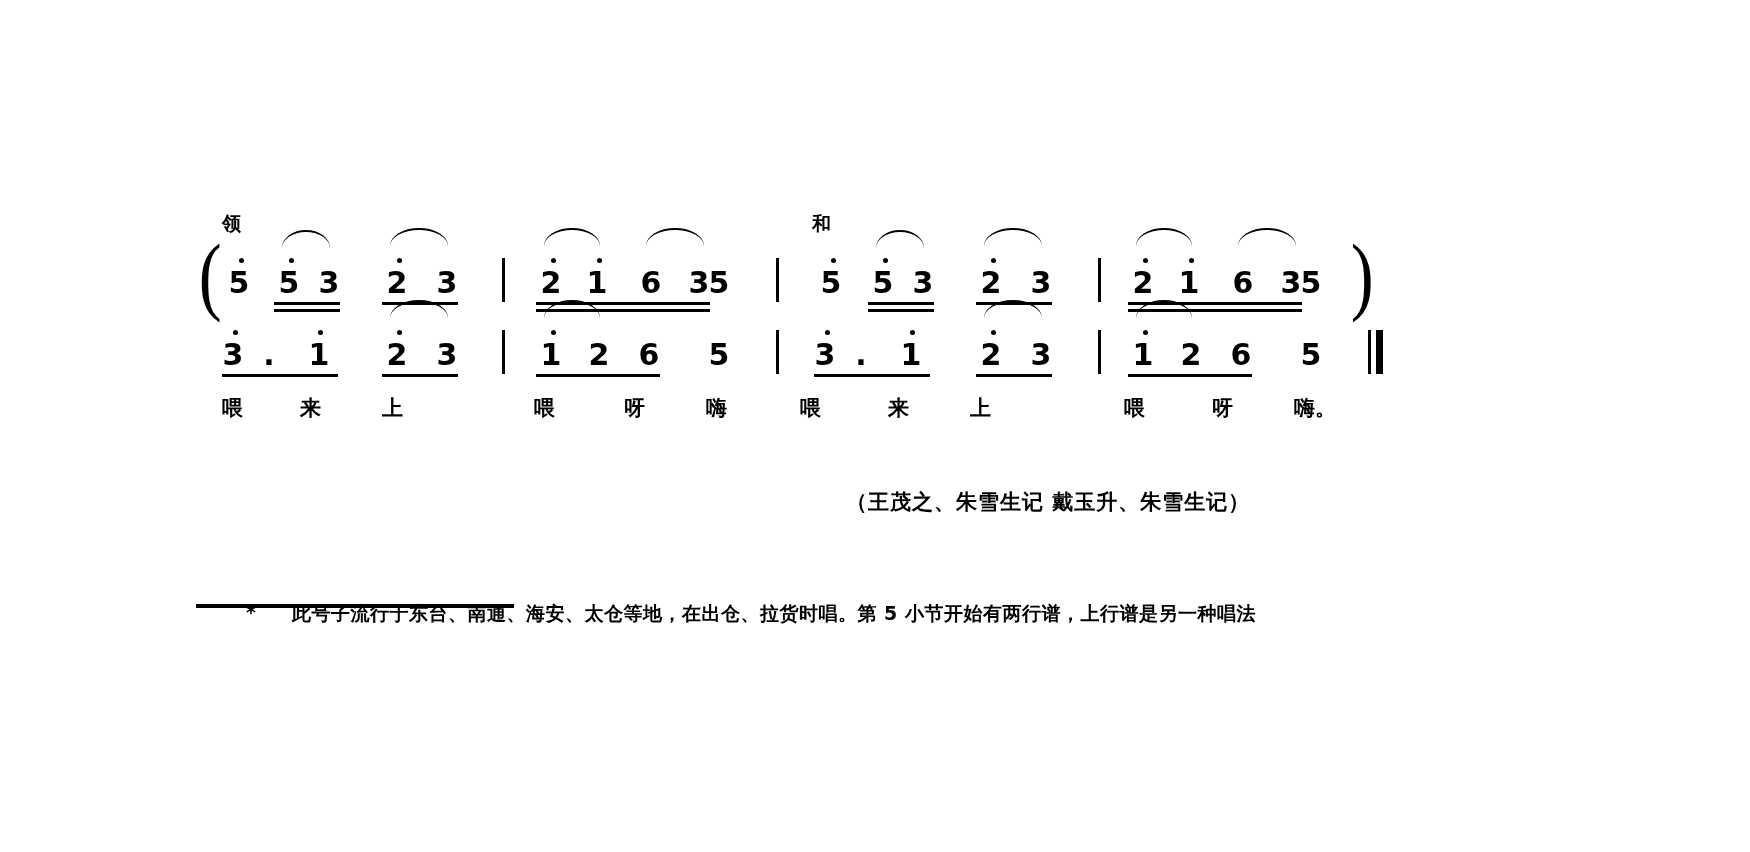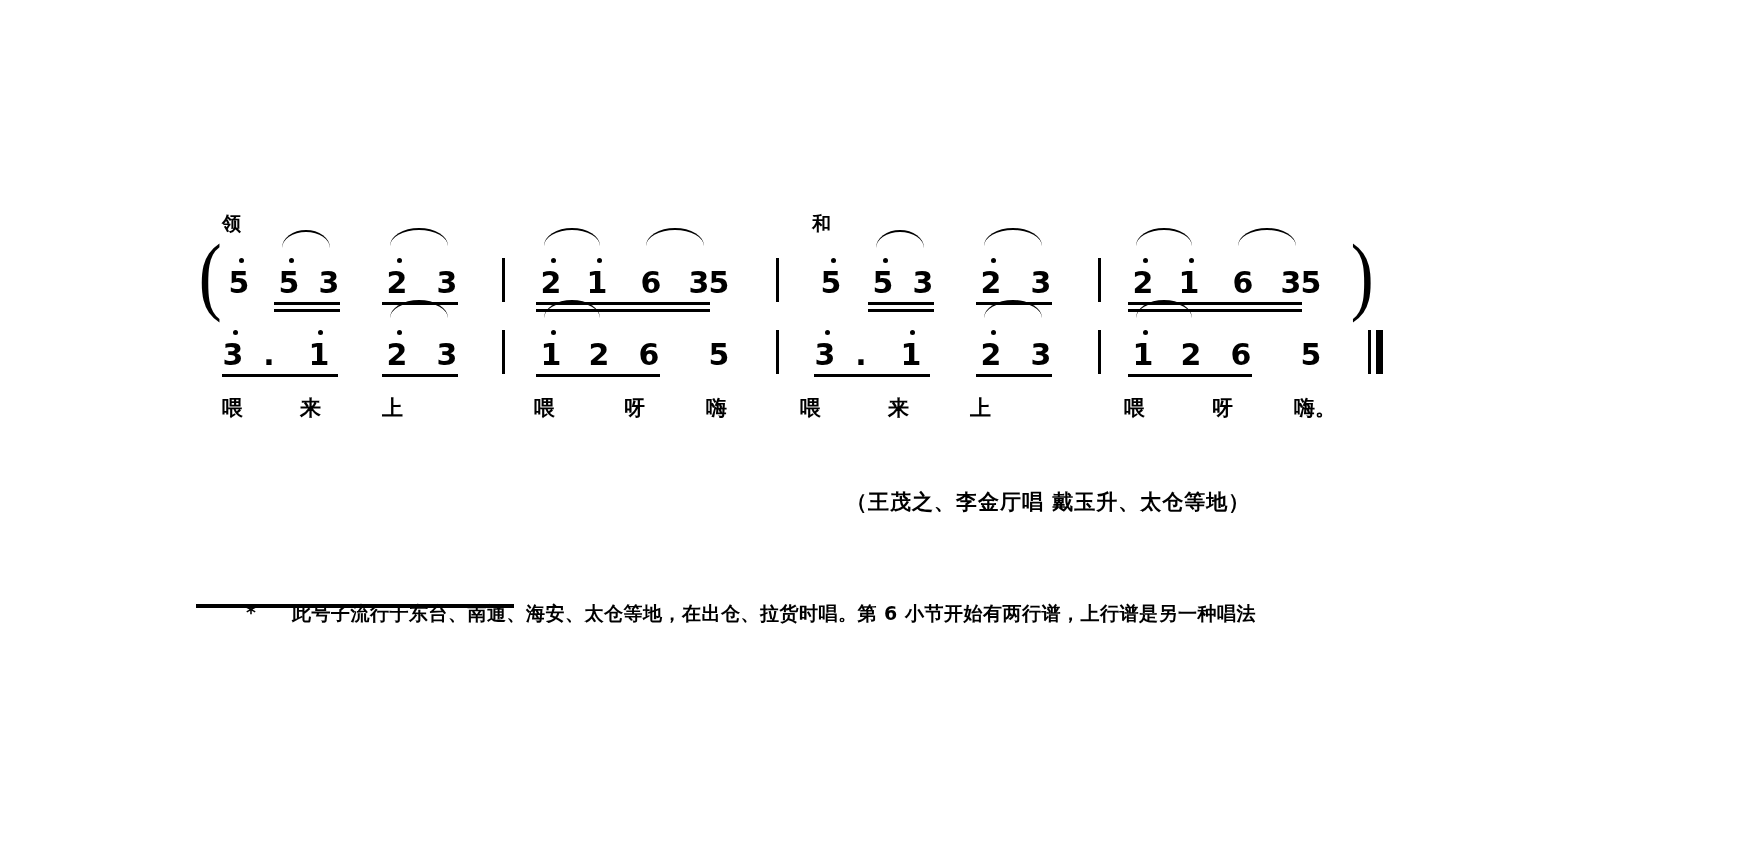--- a/index.html
+++ b/index.html
@@ -287,19 +287,19 @@
   <div class="lyric" style="left:534px; top:398px;">喂</div>
   <div class="lyric" style="left:624px; top:398px;">呀</div>
   <div class="lyric" style="left:706px; top:398px;">嗨</div>
   <div class="lyric" style="left:800px; top:398px;">喂</div>
   <div class="lyric" style="left:888px; top:398px;">来</div>
   <div class="lyric" style="left:970px; top:398px;">上</div>
   <div class="lyric" style="left:1124px; top:398px;">喂</div>
   <div class="lyric" style="left:1212px; top:398px;">呀</div>
   <div class="lyric" style="left:1294px; top:398px;">嗨。</div>
 
-  <div class="credit" style="left:846px; top:488px;">（王茂之、李金厅唱  戴玉升、太仓等地）</div>
+  <div class="credit" style="left:846px; top:488px;">（王茂之、朱雪生记  戴玉升、朱雪生记）</div>
 
   <div class="footrule" style="left:196px; top:604px; width:318px;"></div>
   <div class="footstar" style="left:246px; top:601px;">*</div>
-  <div class="footnote" style="left:292px; top:601px;">此号子流行于东台、南通、海安、太仓等地，在出仓、拉货时唱。第 6 小节开始有两行谱，上行谱是另一种唱法</div>
+  <div class="footnote" style="left:292px; top:601px;">此号子流行于东台、南通、海安、太仓等地，在出仓、拉货时唱。第 5 小节开始有两行谱，上行谱是另一种唱法</div>
 
 </div>
 
 </body></html>

